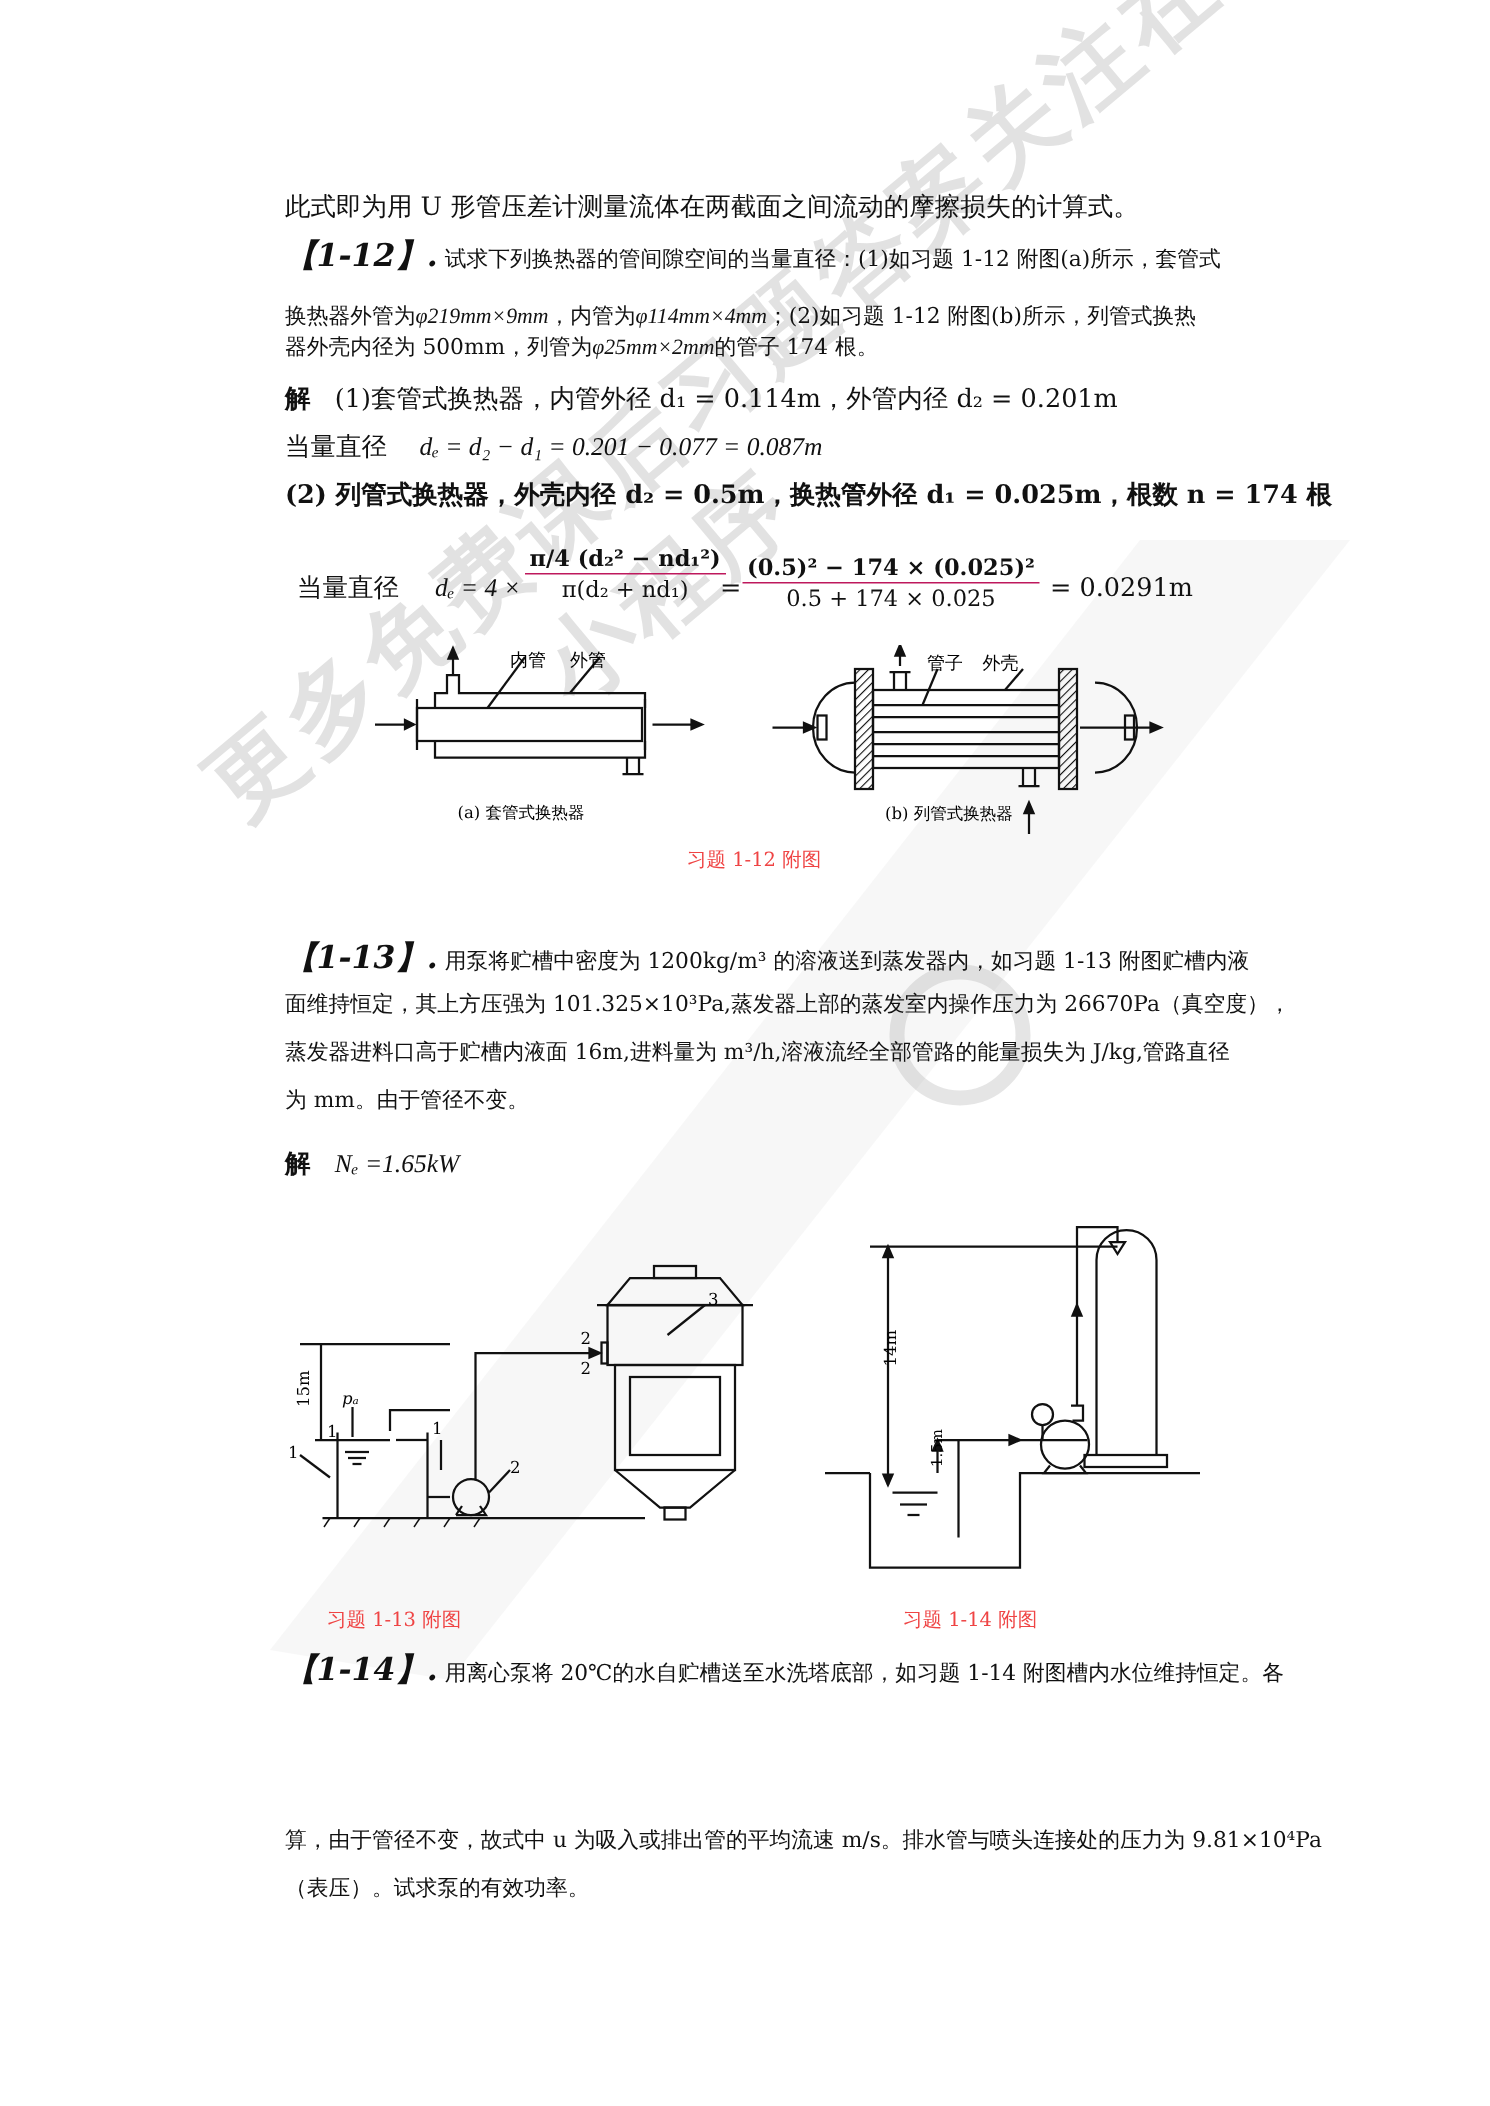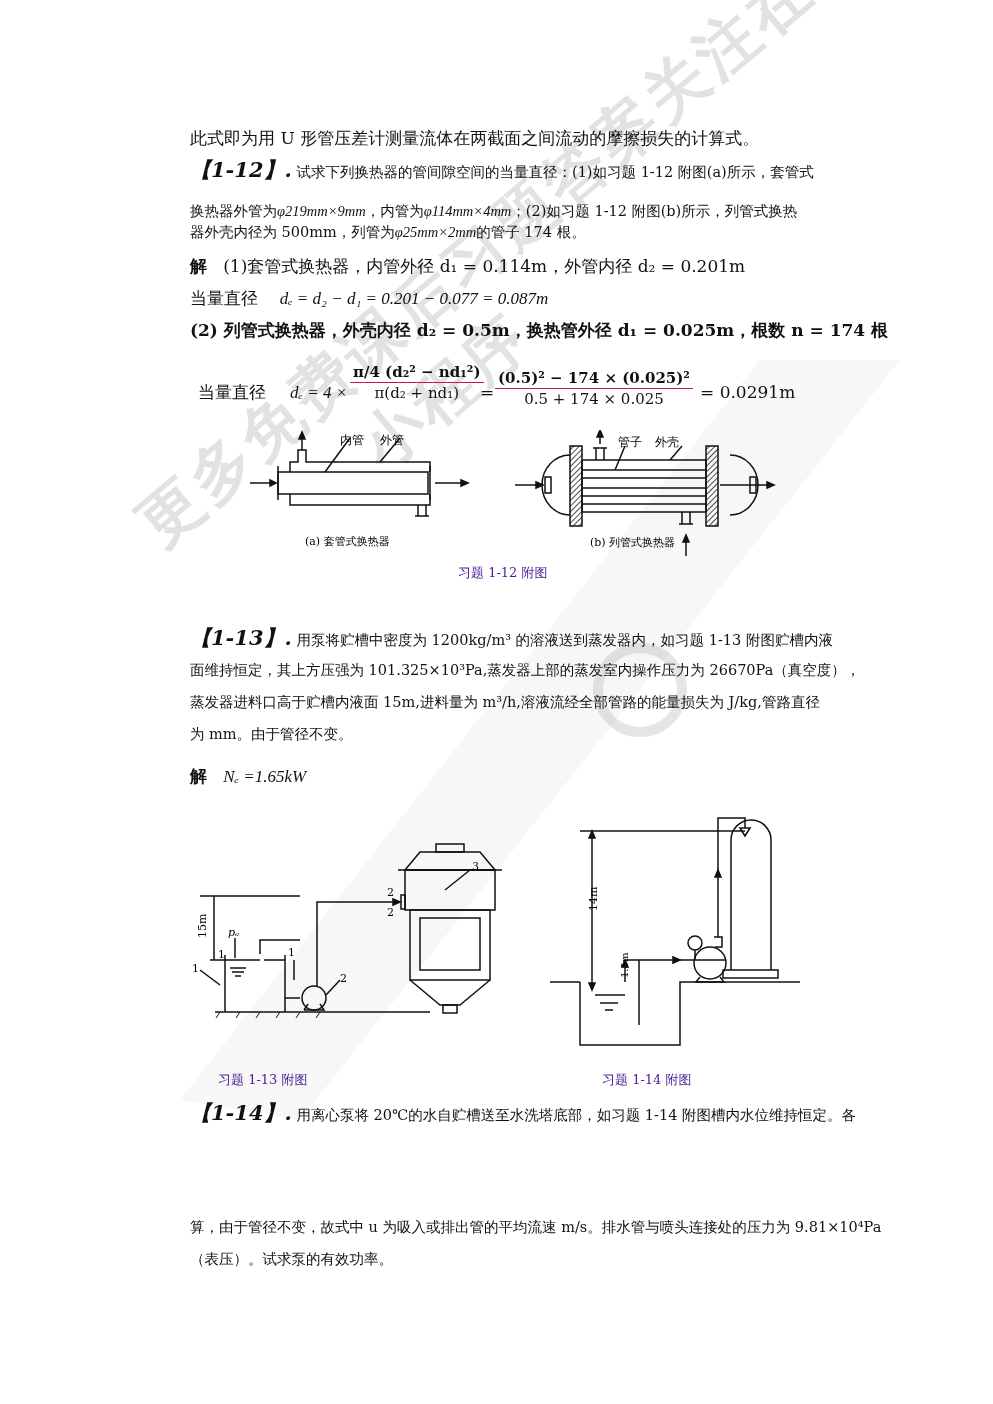--- a/index.html
+++ b/index.html
@@ -4,21 +4,21 @@
 <style>
   html, body { margin:0; padding:0; background:#ffffff; }
   body { width:993px; height:1404px; position:relative; overflow:hidden;
          font-family:"DejaVu Serif","Liberation Serif",serif; color:#111; }
   .page { position:absolute; left:0; top:0; width:993px; height:1404px; }
   .line { position:absolute; left:190px; width:650px; font-size:14.5px; line-height:20px; white-space:nowrap; }
   .big { font-size:17px; }
   .bold { font-weight:bold; }
   .prob { font-weight:bold; font-size:21px;font-style:italic; }
   i.m { font-family:"Liberation Serif",serif; font-style:italic; }
-  .cap { position:absolute; font-size:13px; color:#4c1d95; }
+  .cap { position:absolute; font-size:13px; color:#ef4444; }
   svg { position:absolute; }
   .wm { position:absolute; left:120px; top:500px; width:900px; height:180px;
         transform:rotate(-40deg); transform-origin:left top; pointer-events:none; }
   .frac { display:inline-block; vertical-align:middle; text-align:center; }
   .frac .num { display:block; border-bottom:1px solid #be185d; padding:0 3px;font-weight:bold; }
   .frac .den { display:block; padding:0 3px; }
 </style>
 </head>
 <body>
 
@@ -130,21 +130,21 @@
     <text x="80" y="116" font-size="11">(b) 列管式换热器</text>
   </svg>
 
   <div class="cap" style="left:458px;top:564px;">习题 1-12 附图</div>
 
   <div class="line" style="top:628px;">
     <span class="prob">【1-13】.</span>
     <span>用泵将贮槽中密度为 1200kg/m³ 的溶液送到蒸发器内，如习题 1-13 附图贮槽内液</span>
   </div>
   <div class="line" style="top:660px;">面维持恒定，其上方压强为 101.325×10³Pa,蒸发器上部的蒸发室内操作压力为 26670Pa（真空度），</div>
-  <div class="line" style="top:692px;">蒸发器进料口高于贮槽内液面 15m,进料量为 m³/h,溶液流经全部管路的能量损失为 J/kg,管路直径</div>
+  <div class="line" style="top:692px;">蒸发器进料口高于贮槽内液面 16m,进料量为 m³/h,溶液流经全部管路的能量损失为 J/kg,管路直径</div>
   <div class="line" style="top:724px;">为 mm。由于管径不变。</div>
   <div class="line big" style="top:766px;">
     <span class="bold">解</span>&nbsp;&nbsp;
     <i class="m">Nₑ =1.65kW</i>
   </div>
 
   <svg width="320" height="200" style="left:190px;top:830px;" viewBox="0 0 320 200">
     <g stroke="#111" stroke-width="1.5" fill="none">
       <line x1="10" y1="66" x2="110" y2="66"></line>
       <line x1="24" y1="66" x2="24" y2="130"></line>

